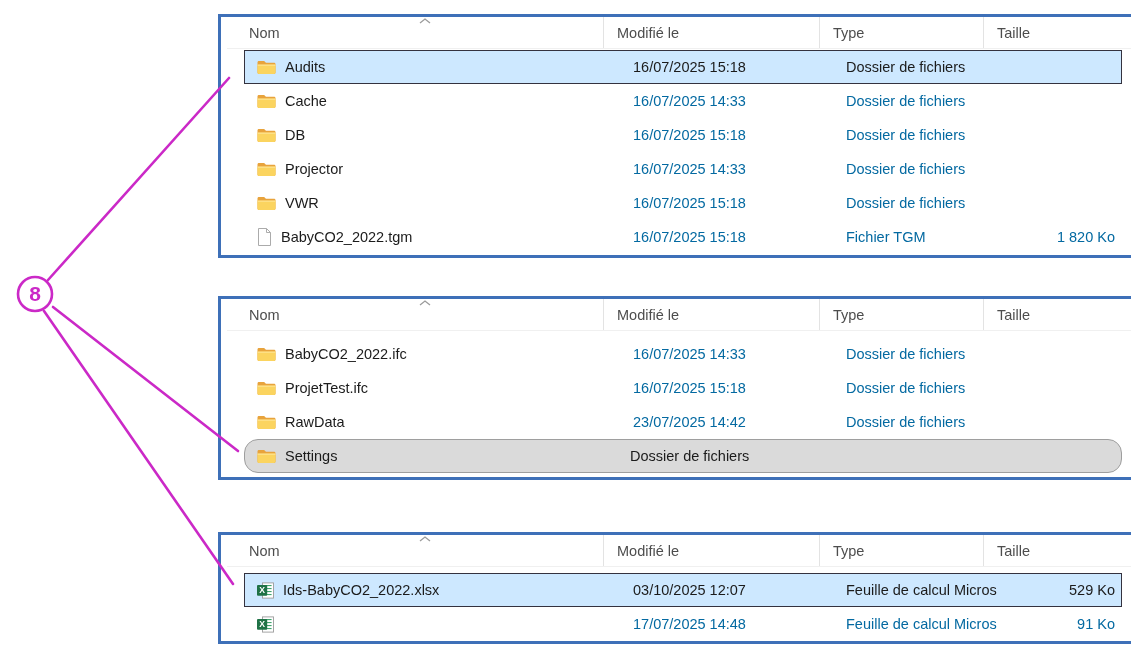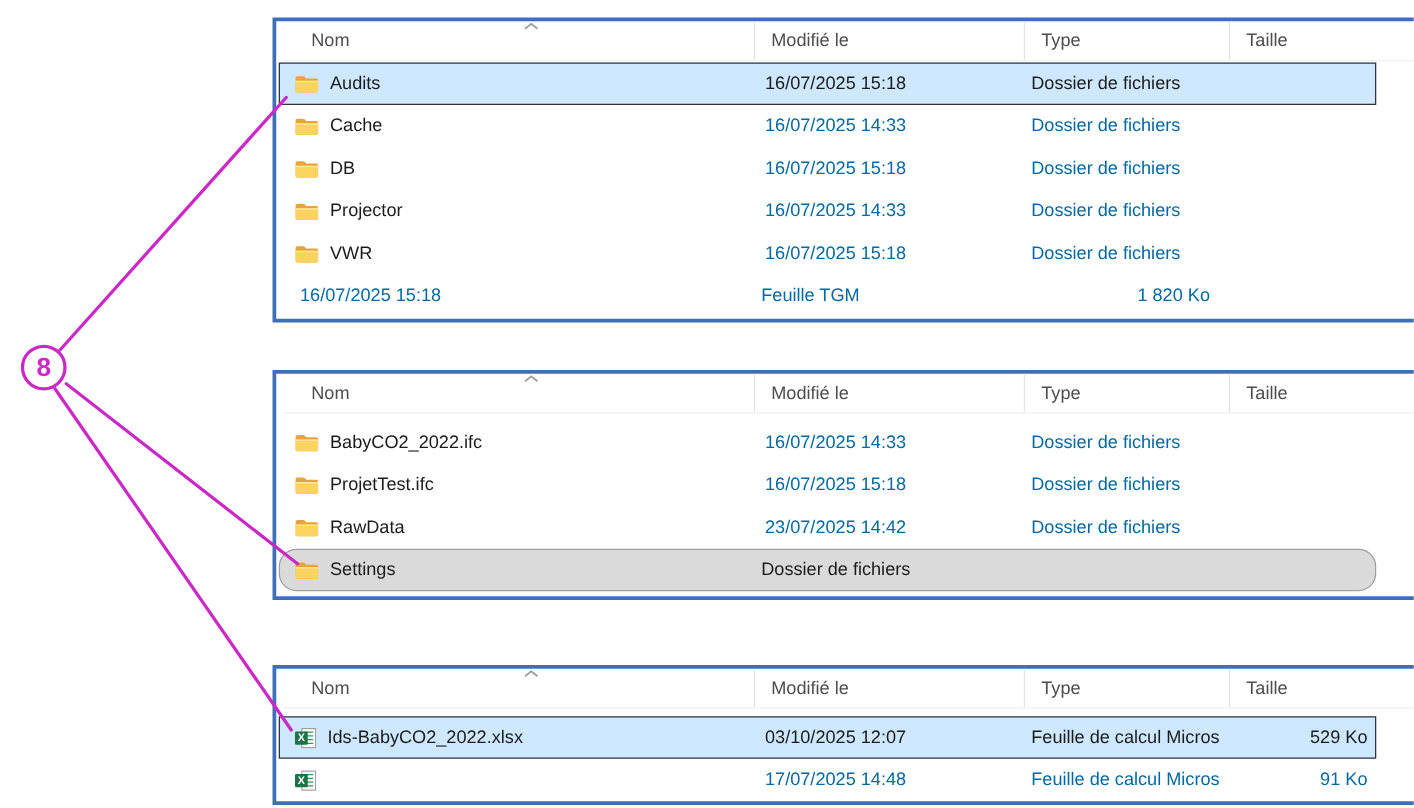--- a/index.html
+++ b/index.html
@@ -26,21 +26,21 @@
     border-left:1px solid #e3e3e3;padding-left:13px;white-space:nowrap;cursor:default;
   }
   .hcell:first-child{border-left:none;padding-left:22px;}
   .hcell:last-child{border-right:1px solid #e3e3e3;}
   .sort-chevron{position:absolute;left:192px;top:1px;line-height:0;}
 
   .rows{padding-top:1px;}
   .rows.gap{padding-top:6px;}
   .row{
     display:grid;grid-template-columns:372px 216px 164px 126px;align-items:center;
-    height:34px;margin:0 auto 0 2px;width:878px;box-sizing:border-box;
+    height:34px;margin:0 auto 0 23px;width:878px;box-sizing:border-box;
     font-size:14.5px;border:1px solid transparent;
   }
   .cell{white-space:nowrap;overflow:hidden;}
   .cell.name{display:flex;align-items:center;gap:9px;padding-left:12px;color:#1b1b1b;}
   .cell.name .icon{display:inline-flex;line-height:0;flex:0 0 auto;}
   .cell.meta{color:#0369a1;}
   .cell.mod{padding-left:16px;}
   .cell.type{padding-left:13px;}
   .cell.size{text-align:right;padding-right:8px;}
   .row.sel-active{background:#cde8ff;border-color:#34323f;}
@@ -142,22 +142,31 @@
                 <path d="M0.5 4.6L18.5 4.6L18.5 5.7L0.5 5.7Z" fill="#ffe9a0" opacity="0.85"></path>
               </svg>
             </span>
       <span class="label">VWR</span>
     </div>
     <div class="cell meta mod">16/07/2025 15:18</div>
     <div class="cell meta type">Dossier de fichiers</div>
     <div class="cell meta size"></div>
   </div>
         <div class="row">
-    <div class="cell meta mod">16/07/2025 15:18</div>
-    <div class="cell meta type">Feuille TGM</div>
+    <div class="cell name">
+      <span class="icon">
+              <svg width="15" height="18" viewBox="0 0 15 18">
+                <path d="M1.5 0.5L9.5 0.5L13.5 4.5L13.5 17.5L1.5 17.5Z" fill="#ffffff" stroke="#ababab"></path>
+                <path d="M9.5 0.5L9.5 4.5L13.5 4.5" fill="none" stroke="#ababab"></path>
+              </svg>
+            </span>
+      <span class="label">BabyCO2_2022.tgm</span>
+    </div>
+    <div class="cell meta mod">16/07/2025 15:18</div>
+    <div class="cell meta type">Fichier TGM</div>
     <div class="cell meta size">1 820 Ko</div>
   </div>
       </div>
   </section>
 
   <section class="panel p2">
     <div class="list-header">
         <div class="hcell">Nom</div>
         <div class="hcell">Modifié le</div>
         <div class="hcell">Type</div>

